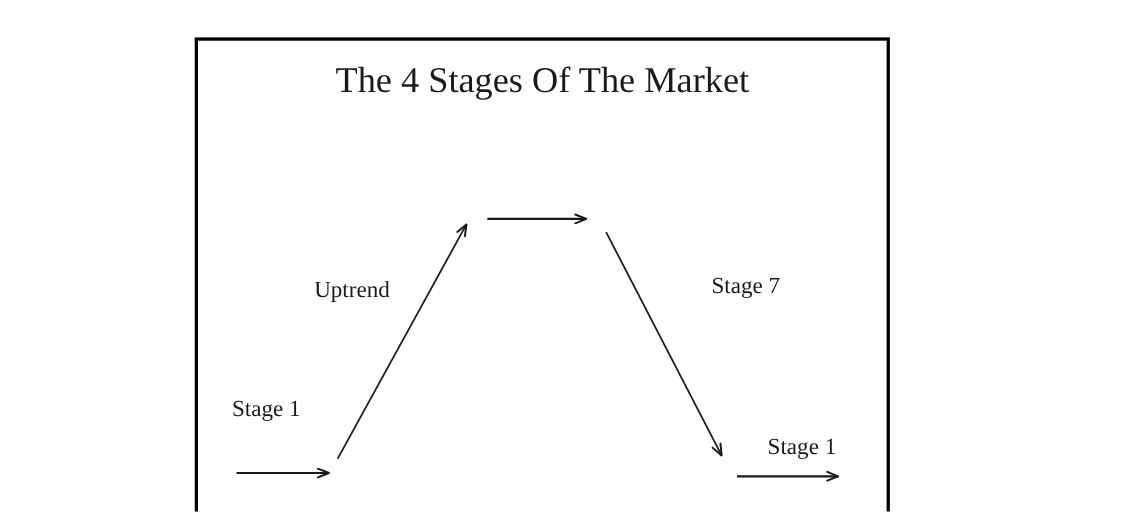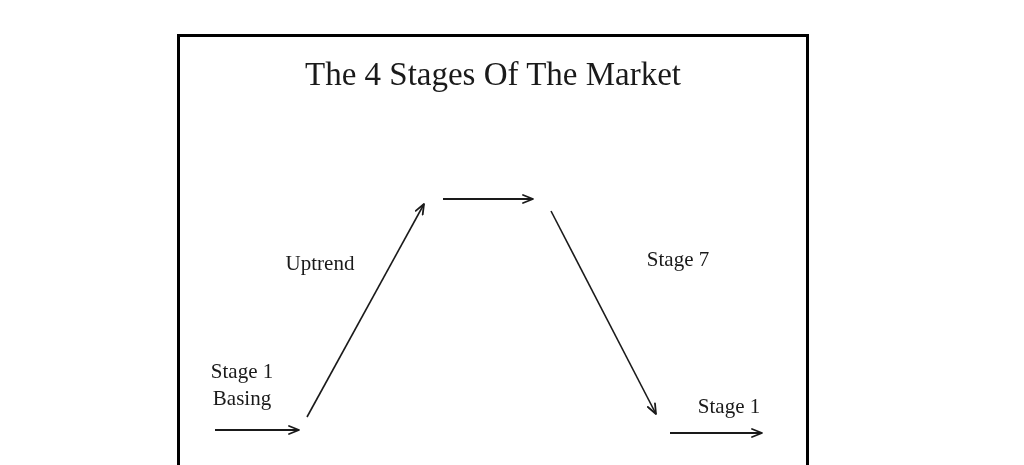--- a/index.html
+++ b/index.html
@@ -52,21 +52,20 @@
 
 <div class="lbl lbl-stage3">
 </div>
 
 <div class="lbl lbl-stage2">
   <span>Uptrend</span>
 </div>
 
 <div class="lbl lbl-stage1L">
   <span>Stage 1</span>
-  <span>Basing</span>
 </div>
 
 <div class="lbl lbl-stage4">
   <span>Stage 7</span>
 </div>
 
 <div class="lbl lbl-stage1R">
   <span>Stage 1</span>
 </div>
 

